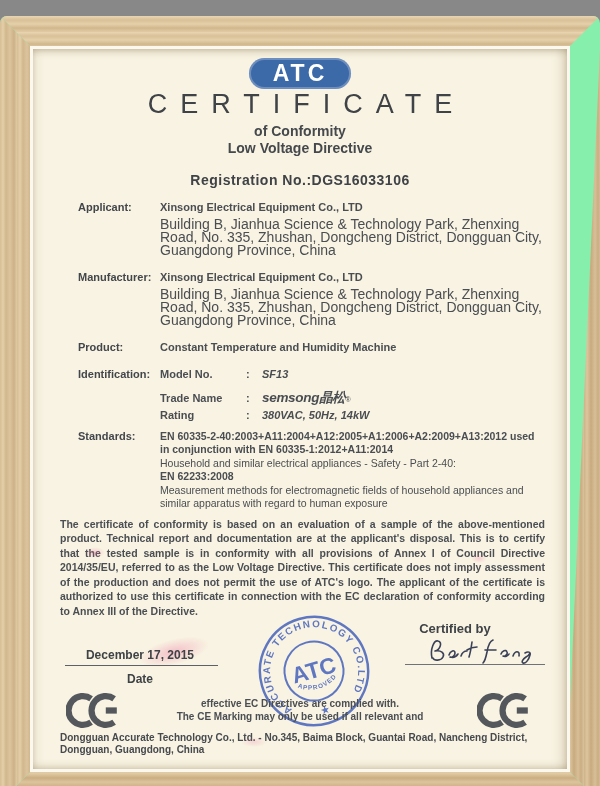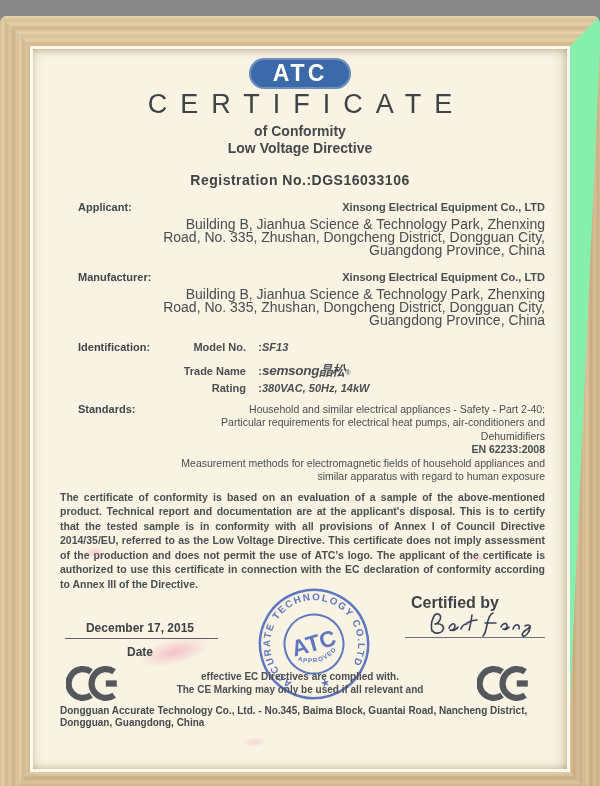--- a/index.html
+++ b/index.html
@@ -35,42 +35,42 @@
   .title{margin:1px 0 0;font-size:27px;line-height:28px;font-weight:400;color:#3f4246;
     letter-spacing:13px;padding-left:13px;}
   .sub1{margin-top:6px;font-size:14px;line-height:15px;font-weight:700;color:#45484c;}
   .sub2{font-size:14px;line-height:18px;font-weight:700;color:#45484c;}
   .sub2.first{margin-top:5px;}
   .reg{margin-top:15px;font-size:14px;line-height:16px;font-weight:700;color:#3f4246;letter-spacing:.5px;text-align:center;}
   
   .rows{margin-top:13px;padding:0 22px 0 45px;}
   .row{display:flex;align-items:flex-start;}
   .lbl{width:82px;flex:none;font-size:11px;font-weight:700;line-height:13px;color:#43464b;}
-  .val{flex:1;min-width:0;text-align:right;}
+  .val{flex:1;min-width:0;}
   .party{margin-bottom:14px;}
   .party-name{font-size:11px;font-weight:700;line-height:13px;}
   .party-addr{margin-top:4px;font-size:14px;line-height:13px;}
   .product-row{margin-bottom:14px;}
   .product-val{font-size:11px;font-weight:700;line-height:13px;}
   .ident-line{display:flex;height:20.5px;align-items:baseline;}
   .ident-key{width:86px;flex:none;font-size:11px;font-weight:700;}
   .ident-sep{width:16px;flex:none;font-size:11px;font-weight:700;}
   .ident-val{font-size:11px;font-weight:700;font-style:italic;}
   .brand{font-size:13.5px;letter-spacing:-.3px;}
   .brand-reg{font-size:7px;vertical-align:super;}
   .std-line{font-size:10.5px;line-height:13.5px;}
   .std-bold{font-weight:700;}
   
   .decl{margin:6px 22px 0 27px;text-align:justify;font-size:10.5px;line-height:14.6px;
     font-weight:700;color:#4b4e53;}
   
   .signoff{position:relative;height:112px;}
   .stamp{position:absolute;left:222px;top:-7px;width:118px;height:118px;opacity:.88;}
   .certified{position:absolute;left:352px;top:2px;width:140px;text-align:center;
-    font-size:16px;font-weight:700;color:#3f4246;}
+    font-size:13px;font-weight:700;color:#3f4246;}
   .signature{position:absolute;left:390px;top:12px;width:112px;height:36px;}
   .sig-line{position:absolute;left:372px;top:45px;width:140px;border-bottom:1px solid #6f7277;}
   .date-value{position:absolute;left:27px;top:29px;width:160px;text-align:center;
     font-size:12px;font-weight:700;color:#3f4246;}
   .date-line{position:absolute;left:32px;top:46px;width:153px;border-bottom:1.5px solid #5d6065;}
   .date-label{position:absolute;left:27px;top:53px;width:160px;text-align:center;
     font-size:12px;font-weight:700;color:#3f4246;}
   .ce{position:absolute;top:70px;width:58px;height:43px;}
   .ce-left{left:33px;} .ce-right{left:444px;}
   .ce-notice{position:absolute;left:117px;right:117px;top:78px;text-align:center;
@@ -119,20 +119,24 @@
       </div>
 
       <div class="row party">
         <div class="lbl">Manufacturer:</div>
         <div class="val">
           <div class="party-name">Xinsong Electrical Equipment Co., LTD</div>
           <div class="party-addr">Building B, Jianhua Science &amp; Technology Park, Zhenxing Road, No. 335, Zhushan, Dongcheng District, Dongguan City, Guangdong Province, China</div>
         </div>
       </div>
 
+      <div class="row product-row">
+        <div class="lbl">Product:</div>
+        <div class="val product-val">Constant Temperature and Humidity Machine</div>
+      </div>
 
       <div class="row">
         <div class="lbl">Identification:</div>
         <div class="val">
           <div class="ident-line">
             <span class="ident-key">Model No.</span>
             <span class="ident-sep">:</span>
             <span class="ident-val">SF13</span>
           </div>
           <div class="ident-line">
@@ -145,22 +149,22 @@
             <span class="ident-key">Rating</span>
             <span class="ident-sep">:</span>
             <span class="ident-val">380VAC, 50Hz, 14kW</span>
           </div>
         </div>
       </div>
 
       <div class="row">
         <div class="lbl">Standards:</div>
         <div class="val">
+          <div class="std-line std-bold">EN 60335-2-40:2003+A11:2004+A12:2005+A1:2006+A2:2009+A13:2012 used in conjunction with EN 60335-1:2012+A11:2014</div>
           <div class="std-line">Household and similar electrical appliances - Safety - Part 2-40:</div>
-          <div class="std-line">Particular requirements for electrical heat pumps, air-conditioners and Dehumidifiers</div>
           <div class="std-line std-bold">EN 62233:2008</div>
           <div class="std-line">Measurement methods for electromagnetic fields of household appliances and similar apparatus with regard to human exposure</div>
         </div>
       </div>
     </div>
 
     <p class="decl">The certificate of conformity is based on an evaluation of a sample of the above-mentioned product. Technical report and documentation are at the applicant's disposal. This is to certify that the tested sample is in conformity with all provisions of Annex I of Council Directive 2014/35/EU, referred to as the Low Voltage Directive. This certificate does not imply assessment of the production and does not permit the use of ATC's logo. The applicant of the certificate is authorized to use this certificate in connection with the EC declaration of conformity according to Annex III of the Directive.</p>
 
     <div class="signoff">
 

